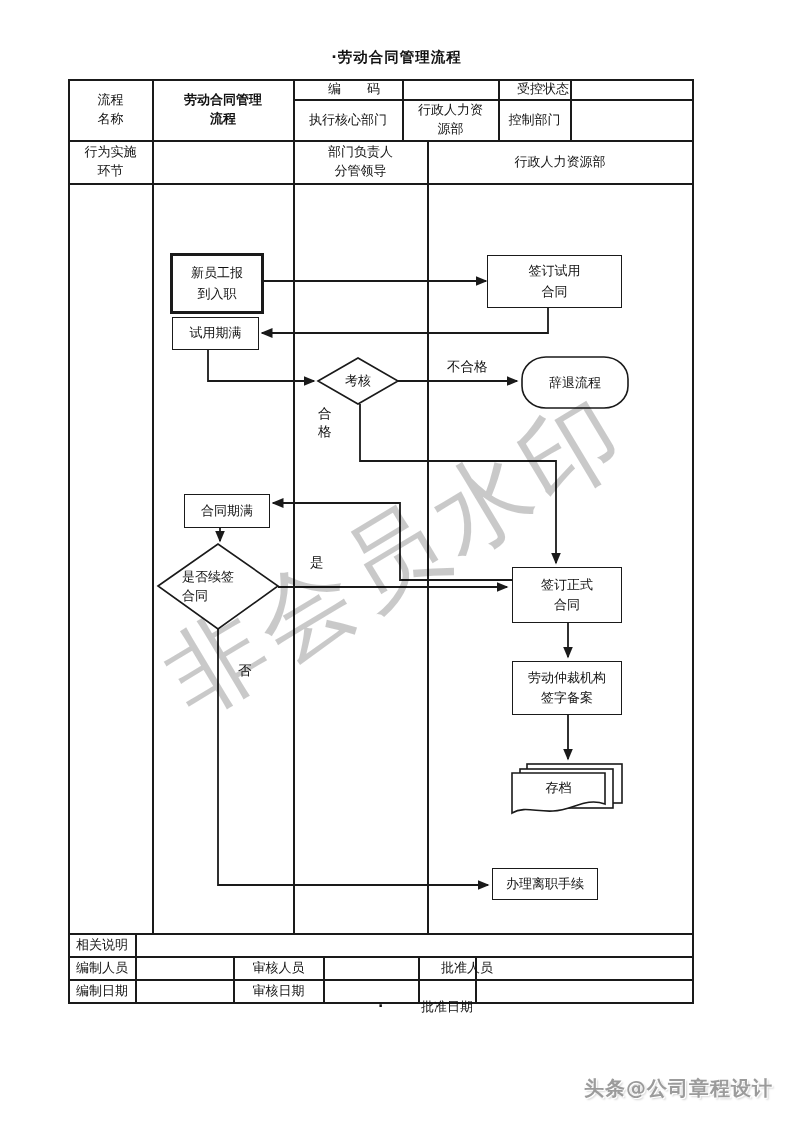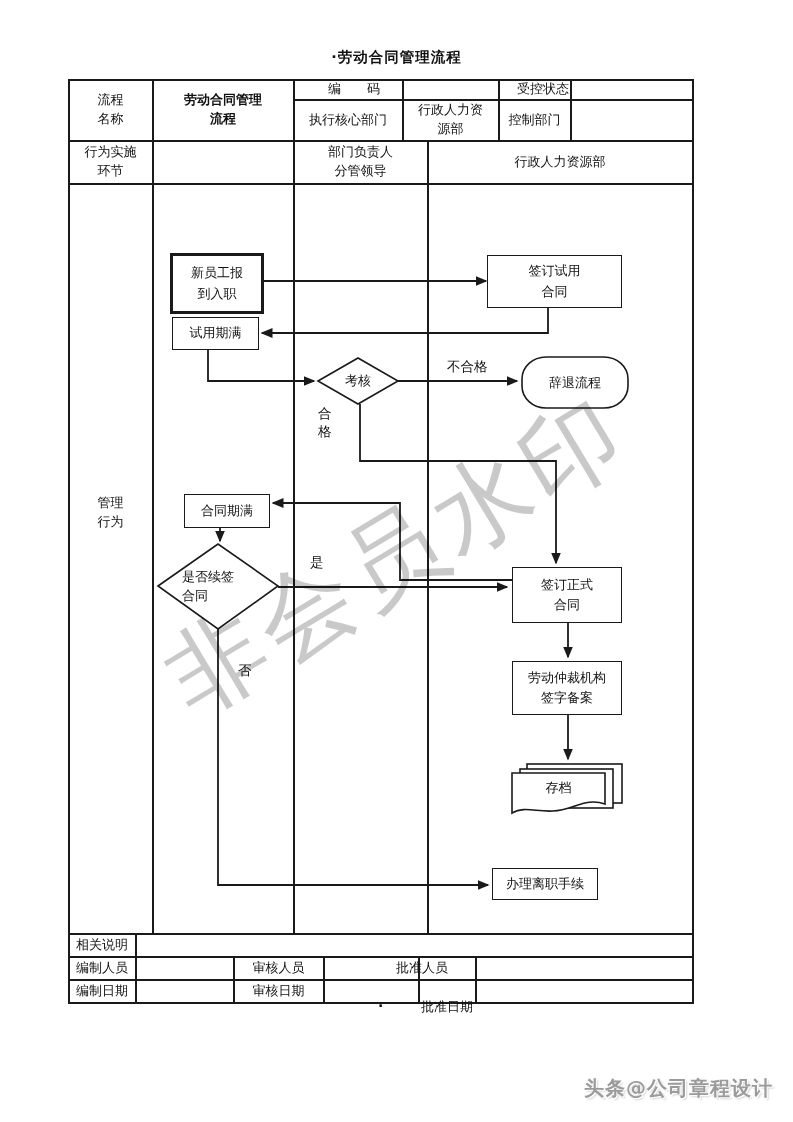--- a/index.html
+++ b/index.html
@@ -66,22 +66,20 @@
   <div class="cell" style="left:403px;top:100px;width:95px;height:40px;">行政人力资
 源部</div>
   <div class="cell" style="left:499px;top:100px;width:71px;height:40px;">控制部门</div>
 
   <div class="cell" style="left:69px;top:141px;width:83px;height:42px;">行为实施
 环节</div>
   <div class="cell" style="left:428px;top:141px;width:264px;height:42px;">行政人力资源部</div>
   <div class="cell" style="left:294px;top:141px;width:133px;height:42px;">部门负责人
 分管领导</div>
 
-  <div class="cell" style="left:69px;top:490px;width:83px;height:46px;">管理
-行为</div>
 
   <svg id="flow-svg" width="793" height="1122" viewBox="0 0 793 1122">
     <defs>
       <marker id="arw" markerUnits="userSpaceOnUse" markerWidth="12" markerHeight="10" refX="10.5" refY="5" orient="auto">
         <path d="M0,0 L12,5 L0,10 Z" fill="#1a1a1a"></path>
       </marker>
     </defs>
     <g fill="none" stroke="#1a1a1a" stroke-width="1.8">
       <polyline points="258,281 486,281" marker-end="url(#arw)"></polyline>
       <polyline points="548,307 548,333 262,333" marker-end="url(#arw)"></polyline>
@@ -128,21 +126,21 @@
 格</div>
   <div class="edge-label" style="left:310px;top:553px;width:18px;">是</div>
   <div class="edge-label" style="left:238px;top:661px;width:18px;">否</div>
 
   <div class="cell" style="left:69px;top:934px;width:66px;height:22px;">相关说明</div>
   <div class="cell" style="left:136px;top:934px;width:556px;height:22px;"></div>
   <div class="cell" style="left:69px;top:957px;width:66px;height:22px;">编制人员</div>
   <div class="cell" style="left:136px;top:957px;width:97px;height:22px;"></div>
   <div class="cell" style="left:234px;top:957px;width:89px;height:22px;">审核人员</div>
   <div class="cell" style="left:324px;top:957px;width:94px;height:22px;"></div>
-  <div class="cell" style="left:394px;top:957px;width:56px;height:22px;">批准人员</div>
+  <div class="cell" style="left:439px;top:957px;width:56px;height:22px;">批准人员</div>
   <div class="cell" style="left:476px;top:957px;width:216px;height:22px;"></div>
   <div class="cell" style="left:69px;top:980px;width:66px;height:22px;">编制日期</div>
   <div class="cell" style="left:136px;top:980px;width:97px;height:22px;"></div>
   <div class="cell" style="left:234px;top:980px;width:89px;height:22px;">审核日期</div>
   <div class="cell" style="left:324px;top:980px;width:94px;height:22px;"></div>
   <div class="cell" style="left:419px;top:964px;width:56px;height:22px;margin-top:32px;">批准日期</div>
   <div class="cell" style="left:476px;top:980px;width:216px;height:22px;"></div>
 
   <div id="trailing-dot">.</div>
 

